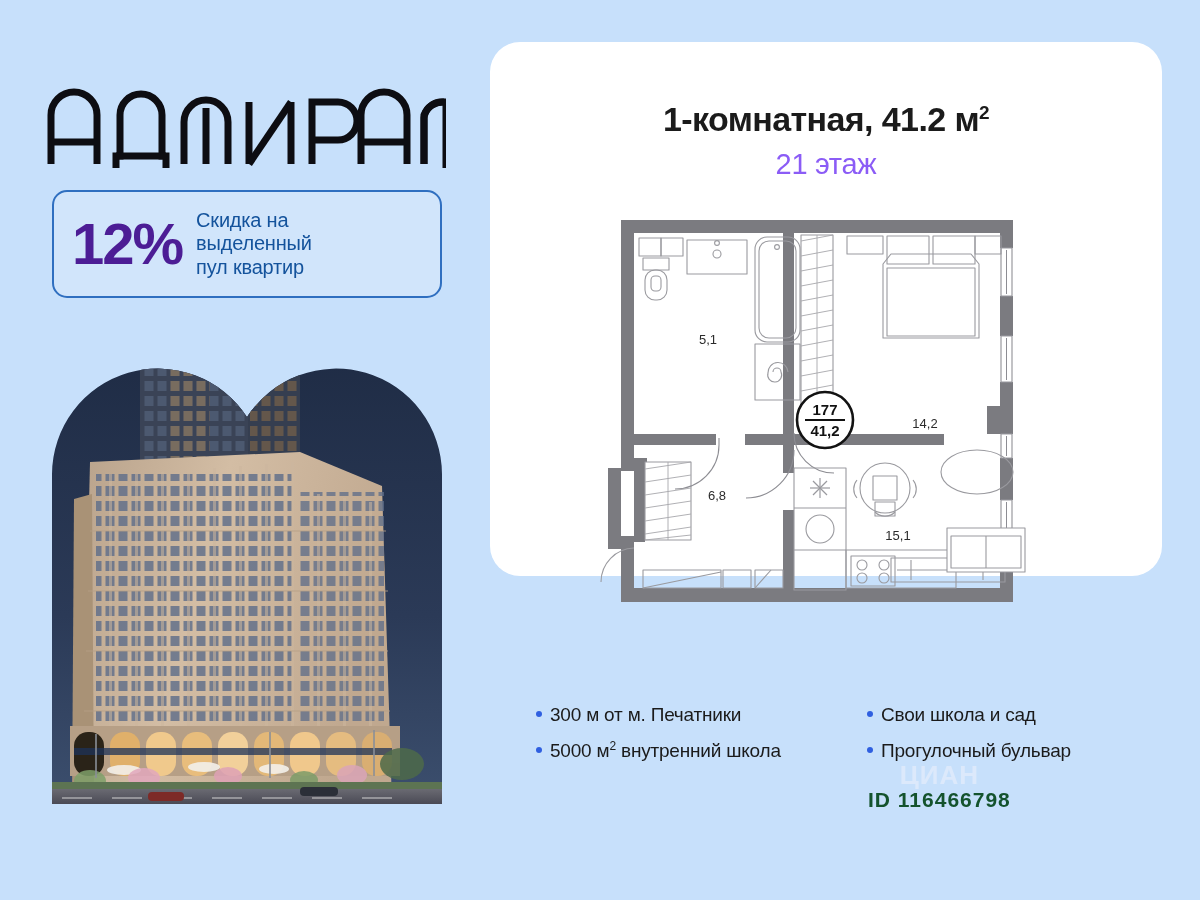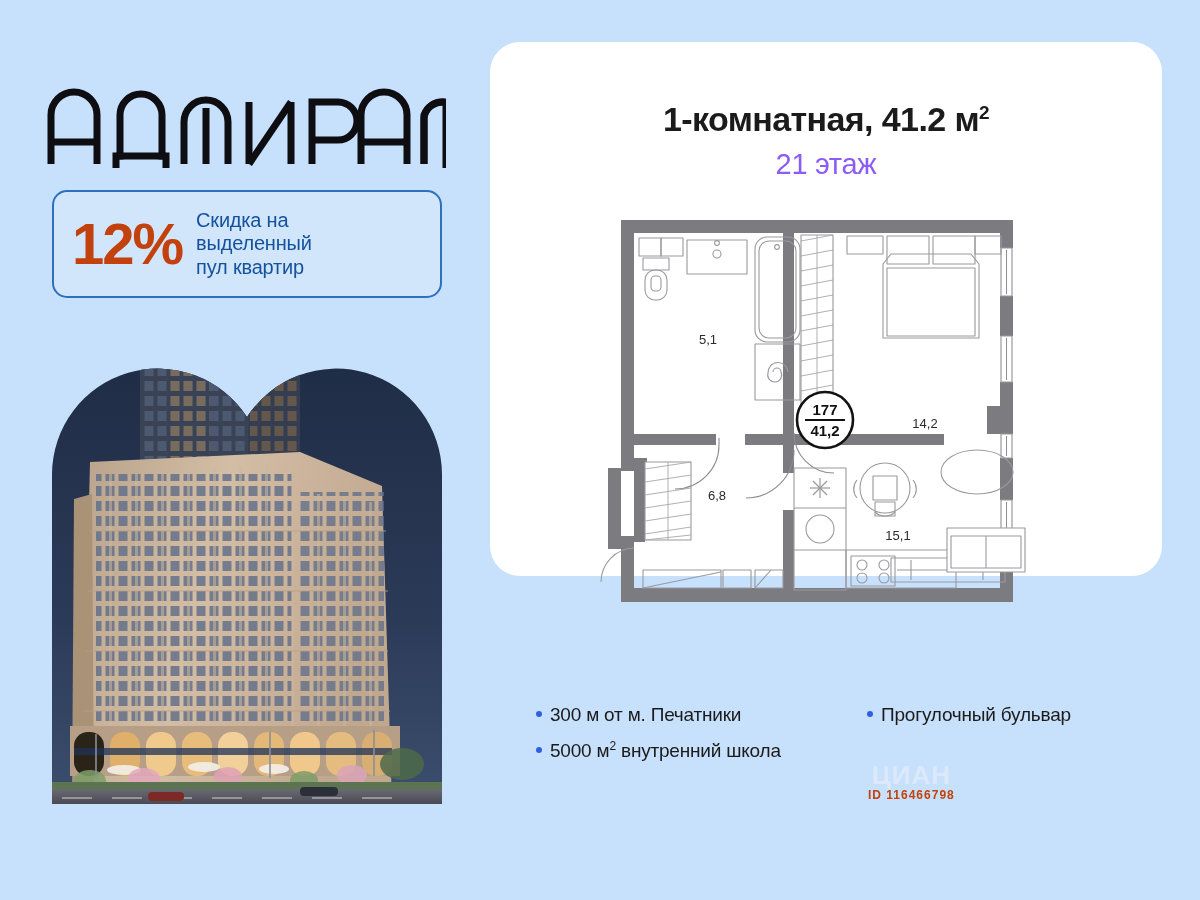--- a/index.html
+++ b/index.html
@@ -22,21 +22,21 @@
 
   #discount-badge {
     position:absolute; left:52px; top:190px;
     width:390px; height:108px;
     border:2px solid #2f6fc0;
     border-radius:15px;
     background:rgba(255,255,255,0.18);
     display:flex; align-items:center; padding:0 16px 0 18px;
   }
   #discount-pct {
-    font-size:58px; font-weight:bold; color:#c2410c;
+    font-size:58px; font-weight:bold; color:#4c1d95;
     letter-spacing:-2px; line-height:1; margin-right:14px;
     white-space:nowrap;
   }
   #discount-text {
     font-size:20px; font-weight:500; color:#14539c;
     line-height:1.18; letter-spacing:-0.2px;
   }
 
   
   #building-photo {
@@ -89,21 +89,21 @@
   }
   .feature-item sup { font-size:12px; vertical-align:super; }
 
   
   #watermark {
     position:absolute; left:868px; top:762px;
     font-size:26px; font-weight:bold; color:#dce9fb;
     letter-spacing:1px; white-space:nowrap;
     line-height:1.05; text-align:center;
   }
-  #watermark-id { font-size:12px; color:#c2410c; letter-spacing:1px; }
+  #watermark-id { font-size:21px; color:#14532d; letter-spacing:1px; }
 </style>
 </head>
 <body>
 
 <div id="left-panel">
 
   <div id="logo-wrap">
     <svg viewBox="0 0 400 84" xmlns="http://www.w3.org/2000/svg">
       <g fill="none" stroke="#0d0d12" stroke-width="7" stroke-linecap="butt">
 
@@ -462,20 +462,24 @@
         <span>300 м от м. Печатники</span>
       </div>
       <div class="feature-item">
         <span class="feature-dot"></span>
         <span><span>5000 м</span><sup>2</sup><span> внутренний школа</span></span>
       </div>
     </div>
     <div class="feature-col col-right">
       <div class="feature-item">
         <span class="feature-dot"></span>
+        <span>Свои школа и сад</span>
+      </div>
+      <div class="feature-item">
+        <span class="feature-dot"></span>
         <span>Прогулочный бульвар</span>
       </div>
     </div>
   </div>
 </div>
 
 <div id="watermark">
   <div>ЦИАН</div>
   <div id="watermark-id">ID 116466798</div>
 </div>

